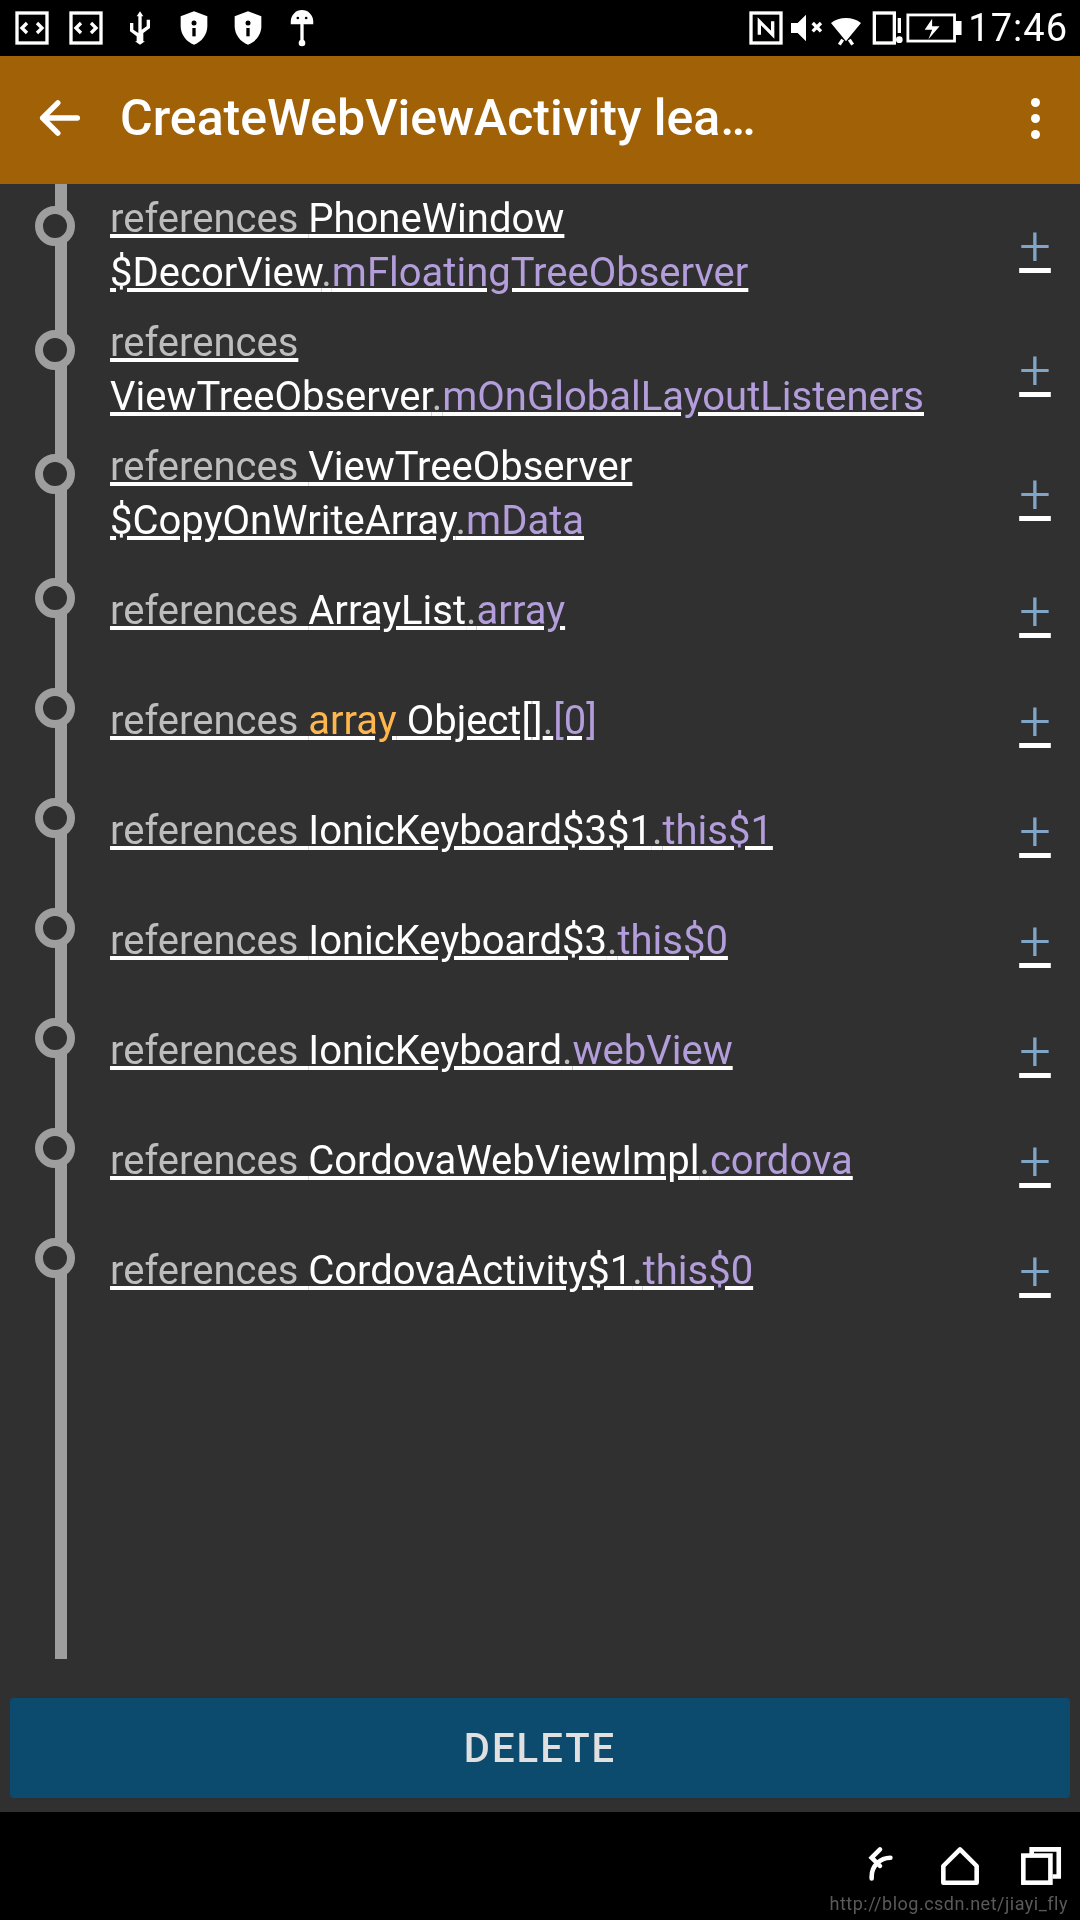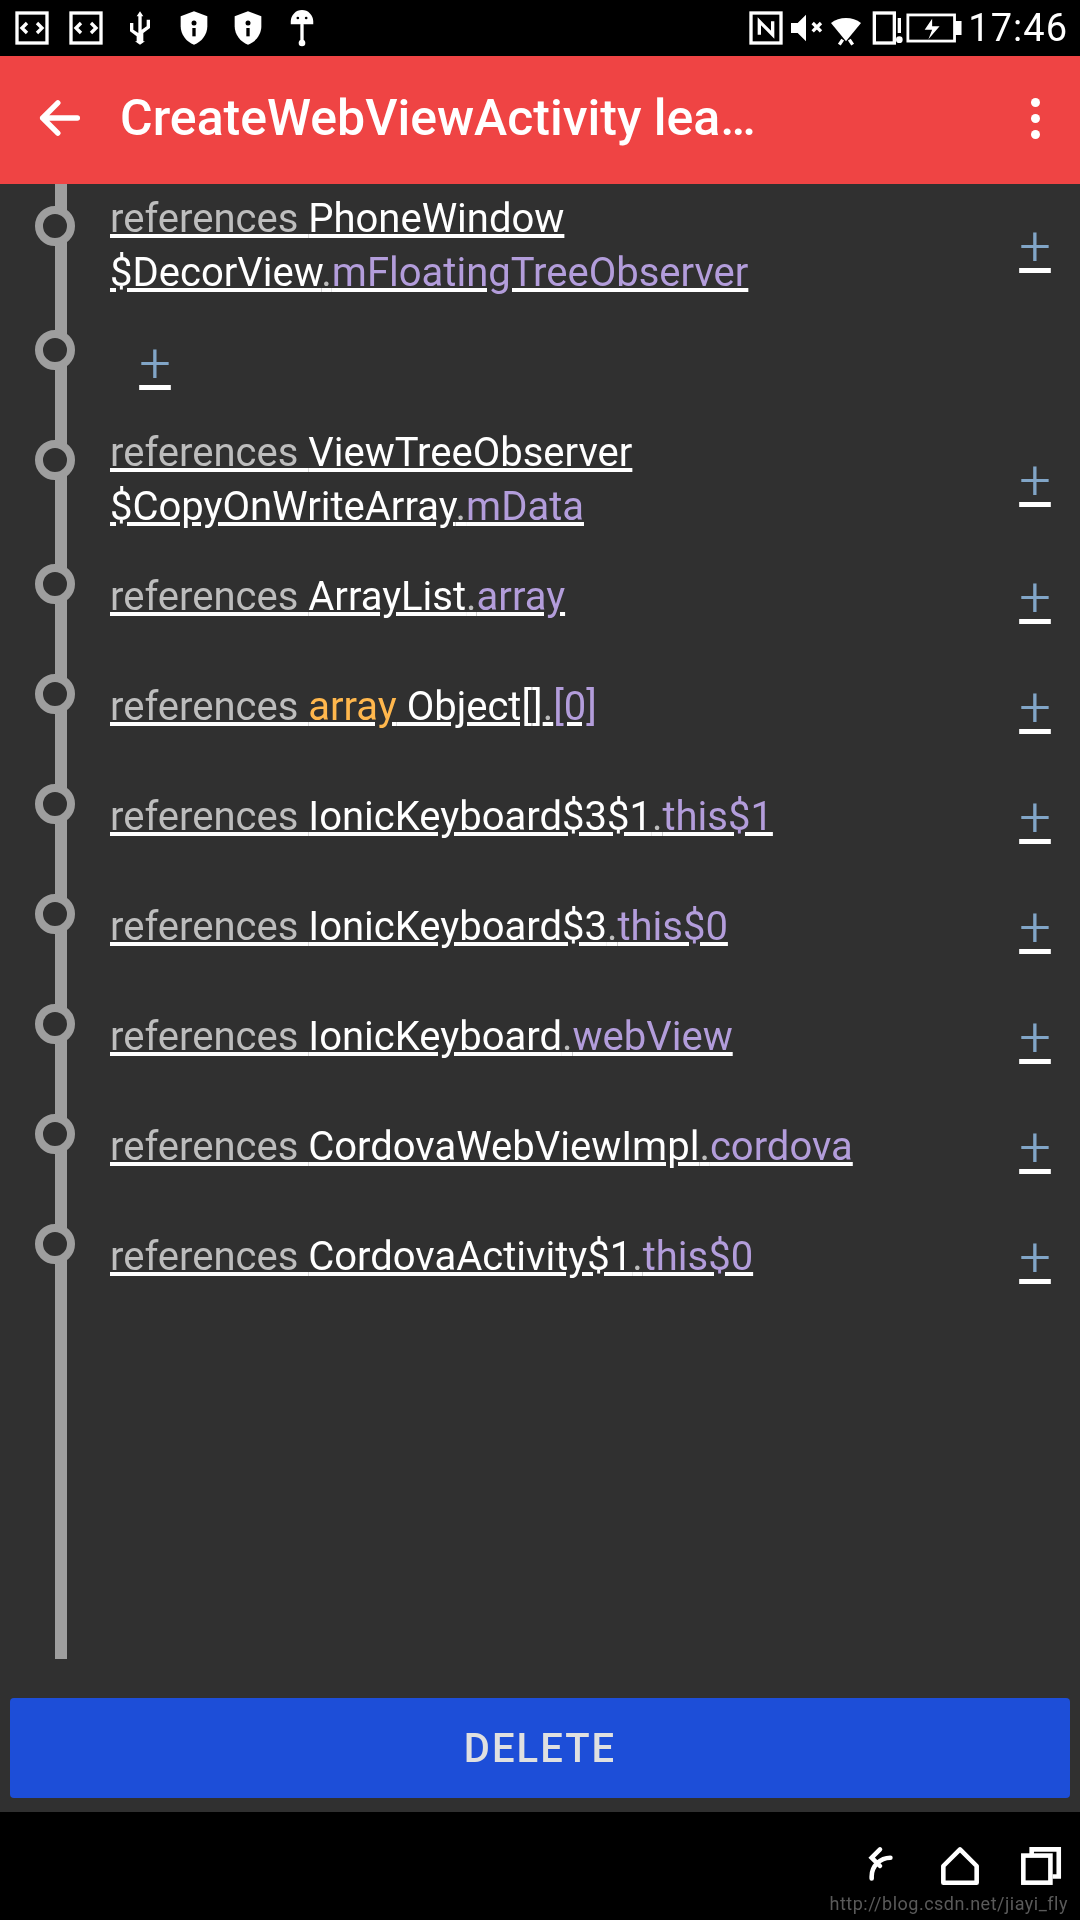--- a/index.html
+++ b/index.html
@@ -20,21 +20,21 @@
     font-size: 34px;
   }
   .status-left { display: flex; align-items: center; gap: 14px; }
   .status-right { margin-left: auto; display: flex; align-items: center; }
   .sb-icon { width: 40px; height: 40px; display: inline-flex; align-items: center; justify-content: center; }
   .sb-icon svg { width: 100%; height: 100%; }
   .clock { font-size: 38px; letter-spacing: 1px; margin-left: 6px; }
 
   .app-bar {
     height: 128px;
-    background: #ef4444;
+    background: #a16207;
     display: flex;
     align-items: center;
     padding: 0 20px 4px 30px;
   }
   .back-btn { width: 60px; height: 60px; display: flex; align-items: center; justify-content: center; }
   .app-title {
     flex: 1;
     font-size: 50px;
     font-weight: 500;
     color: #fff;
@@ -106,21 +106,21 @@
     color: #81a5c7;
     font-size: 56px;
     font-weight: 300;
     line-height: 1;
   }
 
   .delete-bar {
     position: absolute;
     left: 10px; right: 10px; bottom: 14px;
     height: 100px;
-    background: #1d4ed8;
+    background: #0c4a6e;
     border-radius: 4px;
     display: flex;
     align-items: center;
     justify-content: center;
     font-size: 40px;
     font-weight: 500;
     letter-spacing: 2px;
     color: #e0e0e0;
   }
 
@@ -253,20 +253,23 @@
       </div>
       <div class="expand-col">
           <span class="plus">+</span>
         </div>
     </div>
 
     <div class="row">
       <div class="node-col">
           <div class="node"></div>
         </div>
+      <div class="text-col">
+        <span class="refs">references </span><span class="cls">ViewTreeObserver</span><span class="refs">.</span><span class="fld">mOnGlobalLayoutListeners</span>
+      </div>
       <div class="expand-col">
           <span class="plus">+</span>
         </div>
     </div>
 
     <div class="row">
       <div class="node-col">
           <div class="node"></div>
         </div>
       <div class="text-col">

